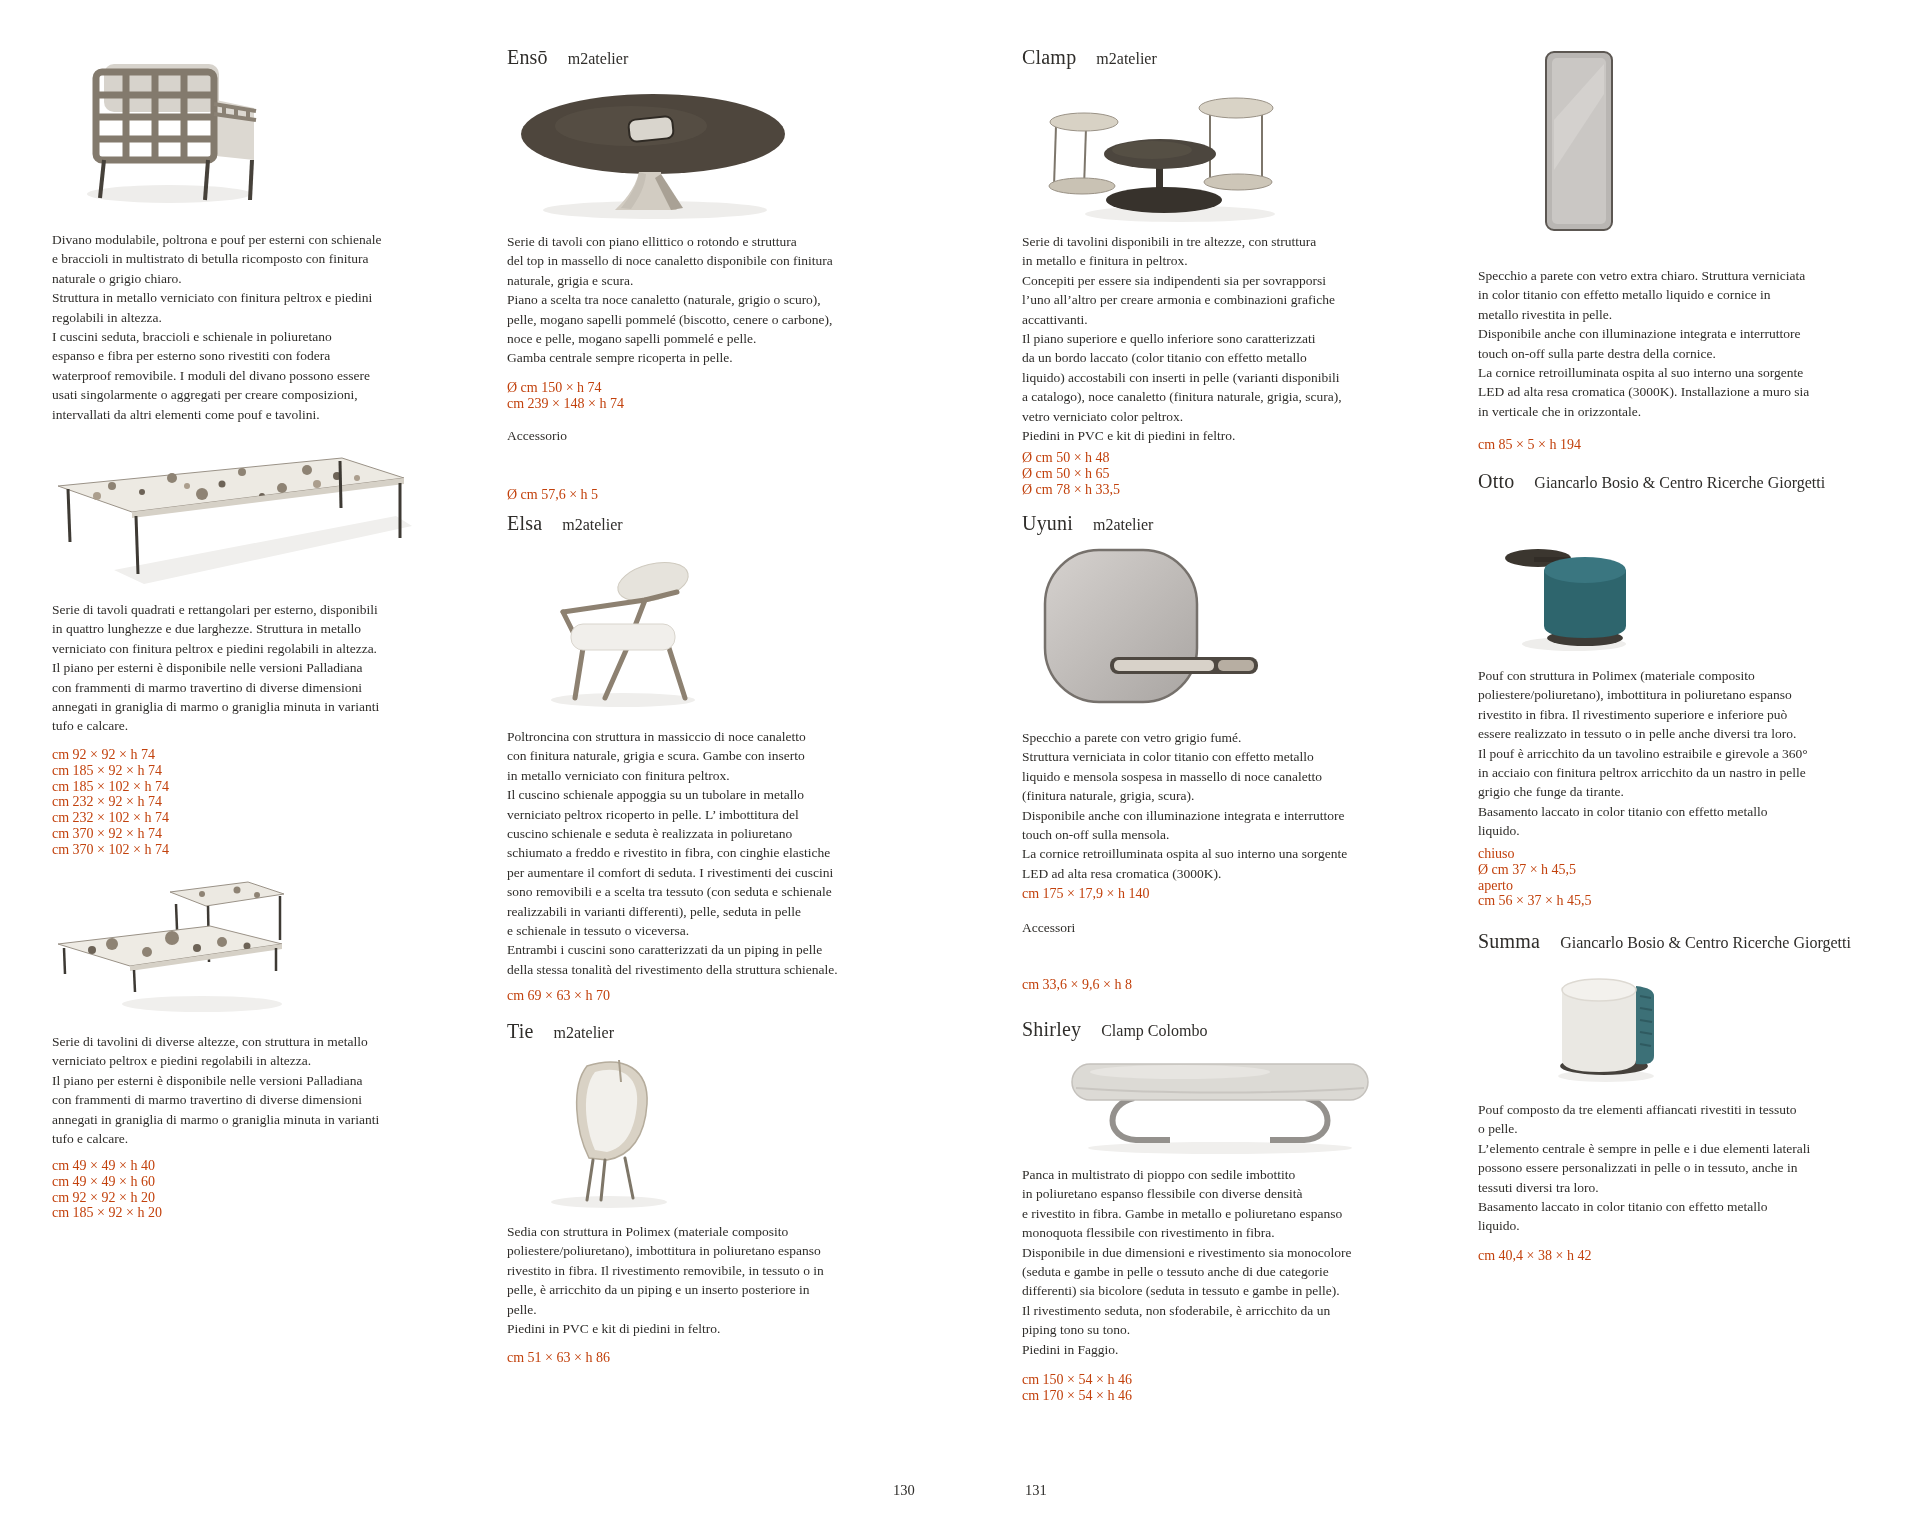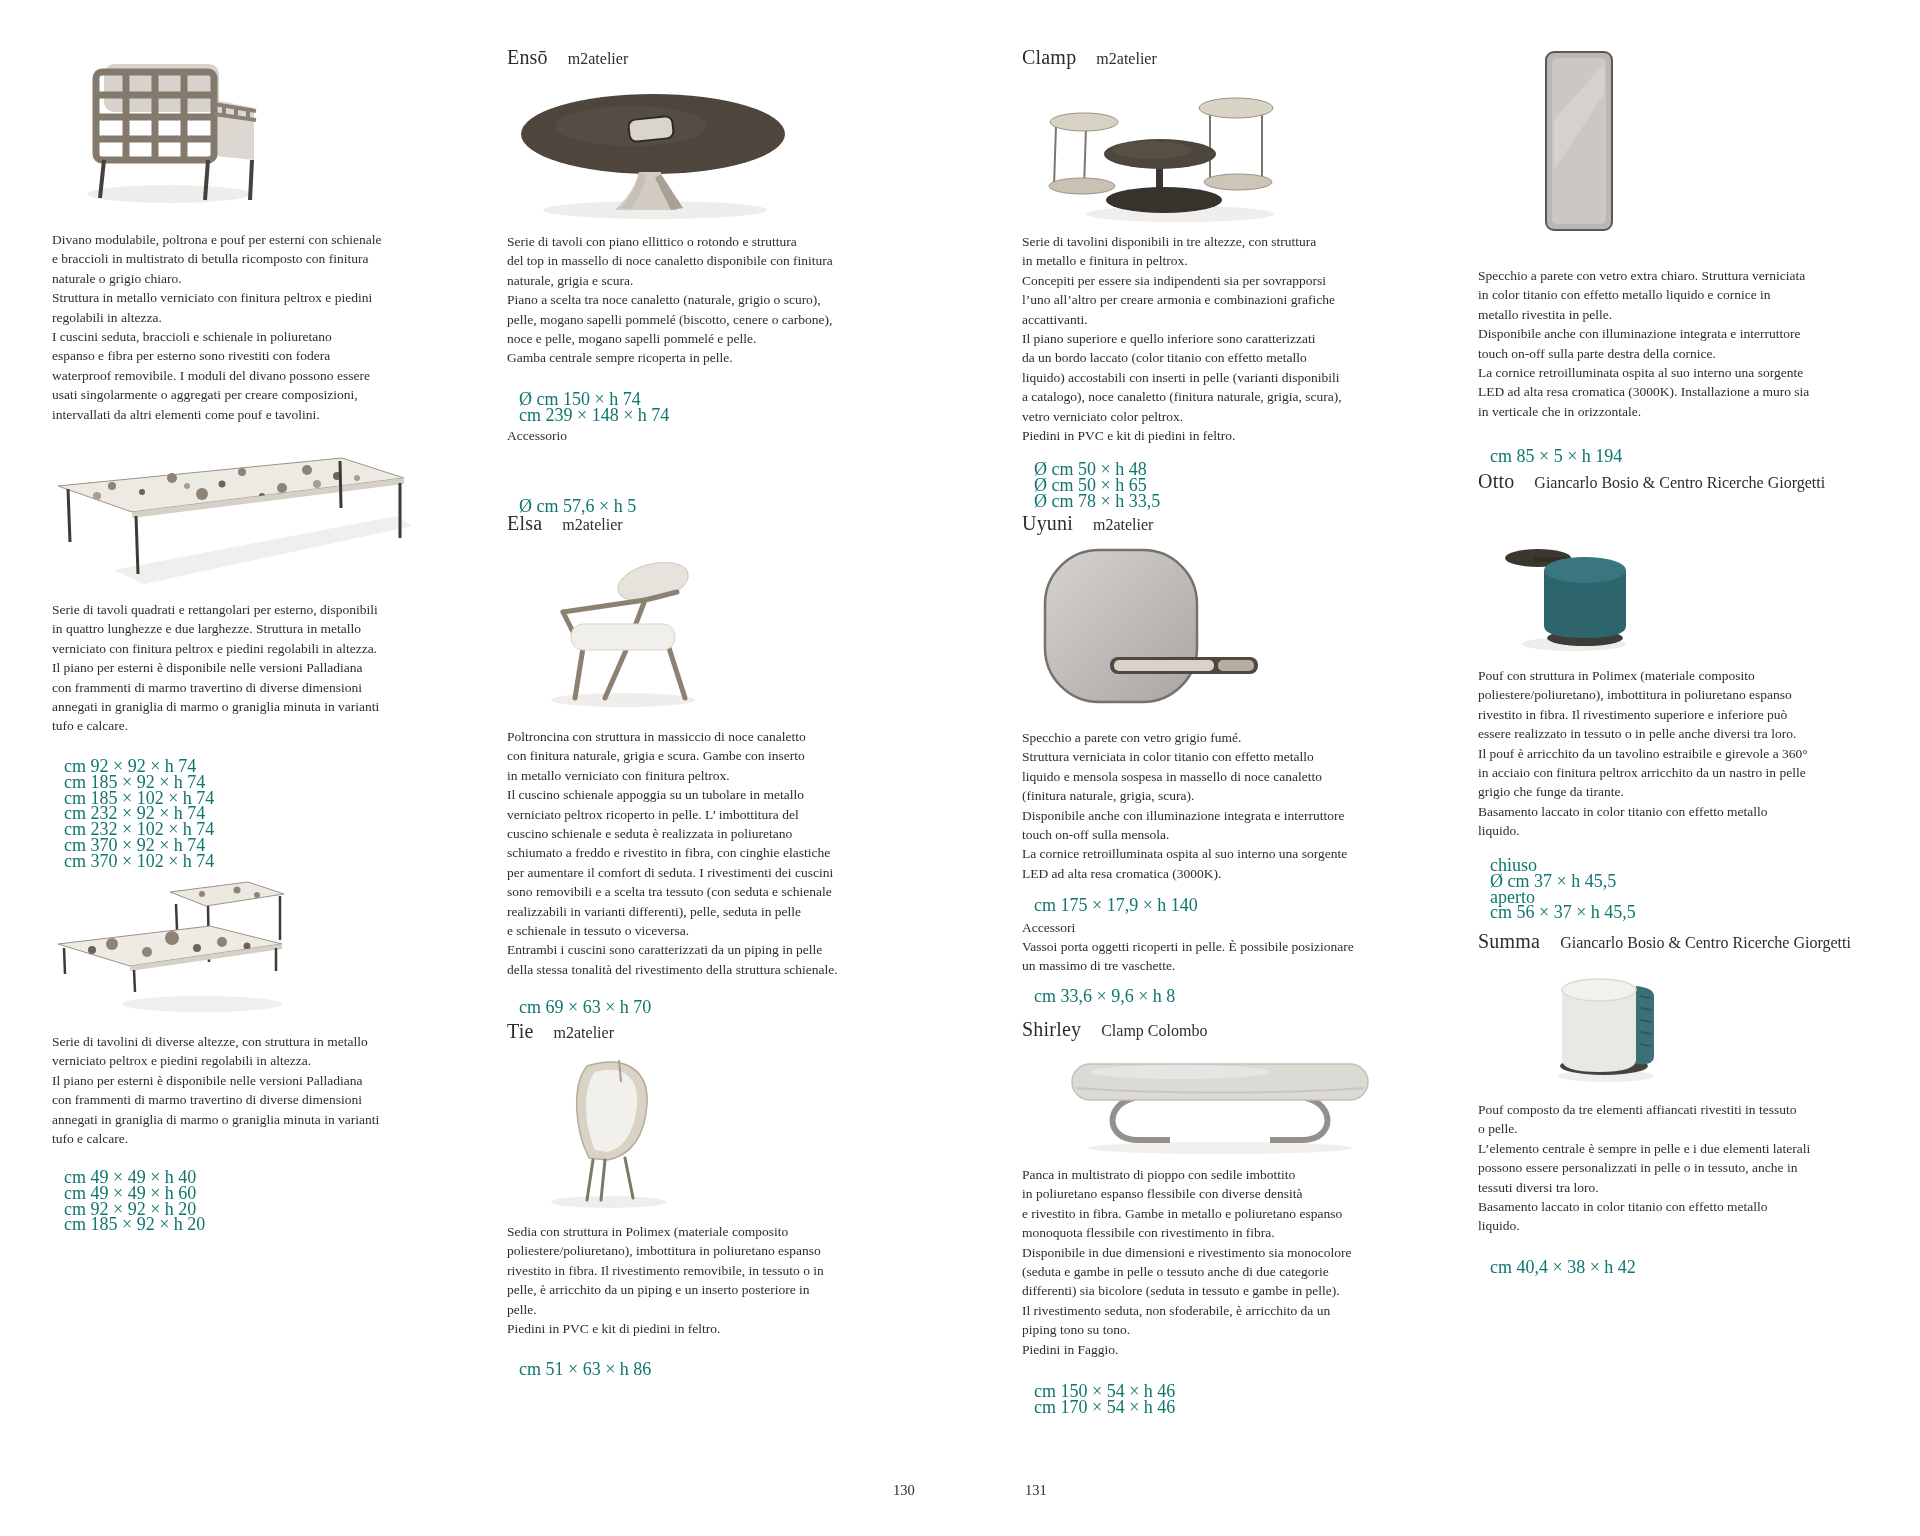--- a/index.html
+++ b/index.html
@@ -7,21 +7,21 @@
        font-family:"Liberation Serif","DejaVu Serif",serif;color:#2f2d2a;}
   .col{position:absolute;top:0;height:1536px;}
   #col1{left:52px;width:428px;}
   #col2{left:507px;width:432px;}
   #col3{left:1022px;width:436px;}
   #col4{left:1478px;width:418px;}
   .phead{position:absolute;margin:0;font-weight:normal;white-space:nowrap;}
   .pname{font-weight:normal;font-size:20px;letter-spacing:.2px;}
   .pdesigner{font-size:16px;margin-left:20px;}
   .desc{position:absolute;margin:0;font-size:13.5px;line-height:19.4px;white-space:pre-line;width:100%;}
-  .dims{position:absolute;margin:12px;font-size:18px;line-height:15.8px;white-space:pre-line;color:#0f766e;}
+  .dims{position:absolute;margin:0;font-size:14px;line-height:15.8px;white-space:pre-line;color:#c2410c;}
   .fig{position:absolute;margin:0;}
   .pagenum{position:absolute;top:1482px;font-size:14.5px;color:#2f2d2a;}
   #pn-left{left:893px;} #pn-right{left:1025px;}
 </style>
 </head>
 <body>
 
 <div>
 
   <div class="col" id="col1">
@@ -306,22 +306,20 @@
     <p class="desc" style="top:728px">Specchio a parete con vetro grigio fumé.
 Struttura verniciata in color titanio con effetto metallo
 liquido e mensola sospesa in massello di noce canaletto
 (finitura naturale, grigia, scura).
 Disponibile anche con illuminazione integrata e interruttore
 touch on-off sulla mensola.
 La cornice retroilluminata ospita al suo interno una sorgente
 LED ad alta resa cromatica (3000K).</p>
     <p class="dims" style="top:886px">cm 175 × 17,9 × h 140</p>
     <p class="desc" style="top:918px">Accessori</p>
-    <p class="desc" style="top:937px">Vassoi porta oggetti ricoperti in pelle. È possibile posizionare
-un massimo di tre vaschette.</p>
     <p class="dims" style="top:977px">cm 33,6 × 9,6 × h 8</p>
 
     <h3 class="phead" style="top:1018px">
       <span class="pname">Shirley</span><span class="pdesigner">Clamp Colombo</span>
     </h3>
     <figure class="fig" style="top:1048px;left:38px">
       <svg width="320" height="110" viewBox="0 0 320 110">
         <ellipse cx="160" cy="100" rx="132" ry="6" fill="#f0efed"></ellipse>
         <g stroke="#94918d" stroke-width="6" fill="none">
           <path d="M74,50 C46,56 44,90 76,92 L110,92"></path>

